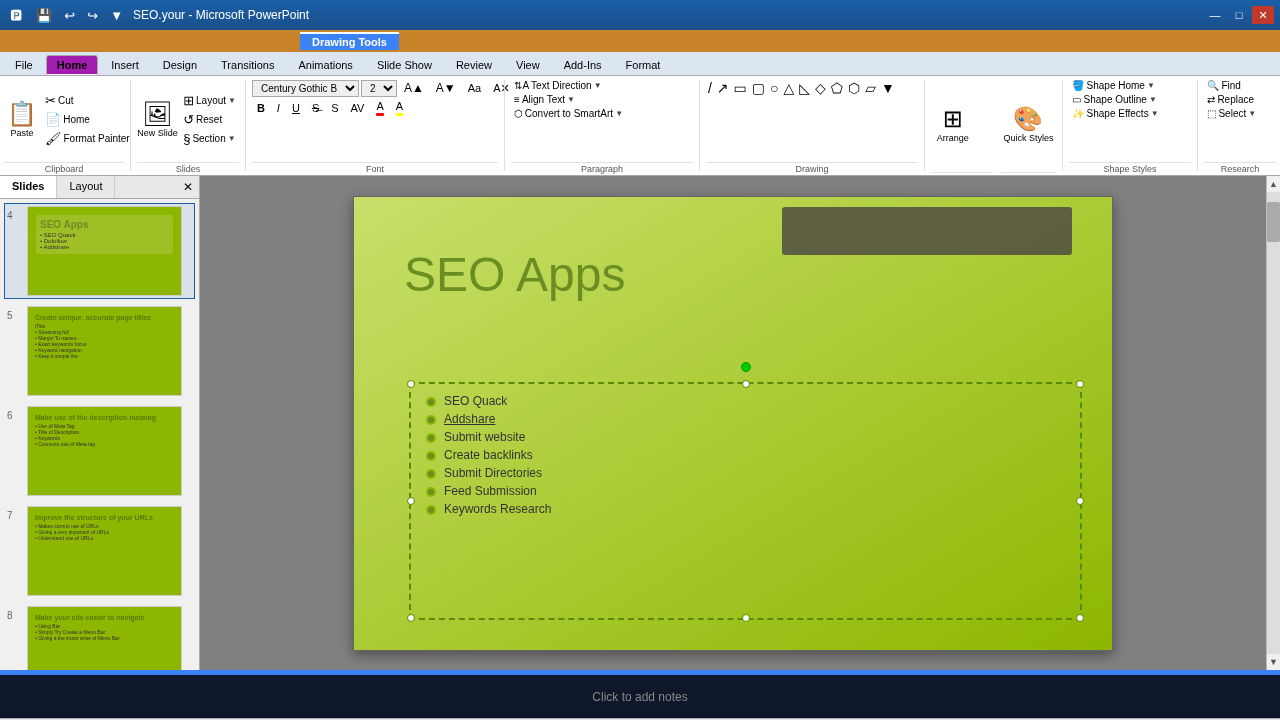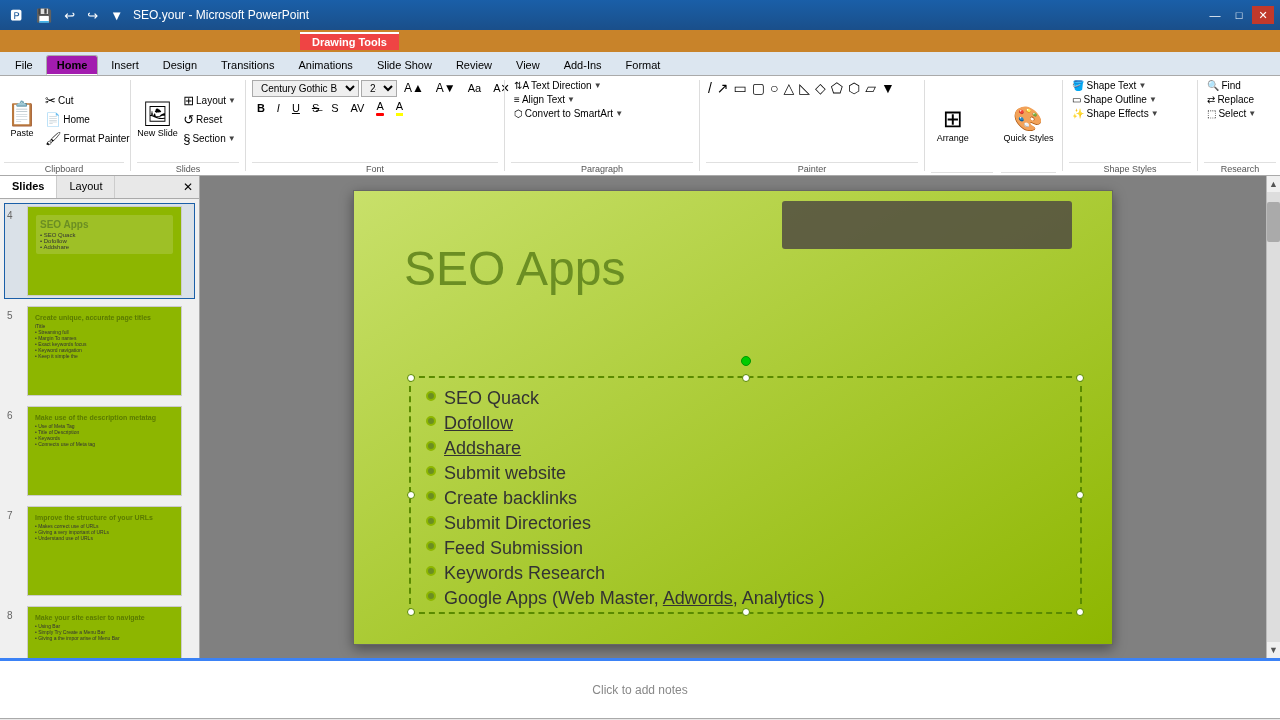--- a/index.html
+++ b/index.html
@@ -28,21 +28,21 @@
       height: 22px;
       background: #c8832a;
       display: flex;
       align-items: center;
       padding: 0 300px;
     }
     #drawing-tools-bar .dt-label {
       color: white;
       font-size: 11px;
       font-weight: bold;
-      background: #ef4444;
+      background: #3b82f6;
       padding: 2px 12px;
       border-top: 2px solid white;
     }
 
     
     #ribbon-tabs {
       height: 24px;
       background: #dce6f0;
       display: flex;
       align-items: flex-end;
@@ -196,21 +196,21 @@
       top: -20px;
       left: calc(50% - 5px);
       border: 1px solid #009900;
     }
 
     .bullet-list { list-style: none; padding: 0; }
     .bullet-item {
       display: flex;
       align-items: flex-start;
       margin-bottom: 4px;
-      font-size: 18px;
+      font-size: 12px;
       color: #333;
       font-family: 'Century Gothic', Arial, sans-serif;
     }
     .bullet-dot {
       width: 10px;
       height: 10px;
       background: #6b8e23;
       border-radius: 50%;
       margin-right: 8px;
       margin-top: 3px;
@@ -471,21 +471,21 @@
         <div class="shape-btn">○</div>
         <div class="shape-btn">△</div>
         <div class="shape-btn">◺</div>
         <div class="shape-btn">◇</div>
         <div class="shape-btn">⬠</div>
         <div class="shape-btn">⬡</div>
         <div class="shape-btn">▱</div>
         <div class="shape-btn">▼</div>
       </div>
     </div>
-    <div class="group-bottom-label">Painter</div>
+    <div class="group-bottom-label">Drawing</div>
   </div>
 
   <div class="sep"></div>
 
   <div class="group-inner" style="min-width:70px;">
     <div class="group-top">
       <div class="big-btn">
         <div class="big-icon">⊞</div>
         <div class="big-label">Arrange</div>
       </div>
@@ -503,21 +503,21 @@
     <div class="group-bottom-label"></div>
   </div>
 
   <div class="sep"></div>
 
   <div class="group-inner" style="min-width:130px;">
     <div class="group-rows">
       <div class="group-row">
         <div class="sm-btn">
           <span>🪣</span>
-          <span>Shape Text</span>
+          <span>Shape Home</span>
           <span class="dropdown-arrow">▼</span>
         </div>
       </div>
       <div class="group-row">
         <div class="sm-btn">
           <span>▭</span>
           <span>Shape Outline</span>
           <span class="dropdown-arrow">▼</span>
         </div>
       </div>
@@ -640,24 +640,20 @@
           <div class="text-box-handle handle-ml"></div>
           <div class="text-box-handle handle-mr"></div>
           <div class="text-box-handle handle-bl"></div>
           <div class="text-box-handle handle-bm"></div>
           <div class="text-box-handle handle-br"></div>
 
           <ul class="bullet-list">
             <li class="bullet-item">
               <div class="bullet-dot"></div>
               <span>SEO Quack</span>
-            </li>
-            <li class="bullet-item">
-              <div class="bullet-dot"></div>
-              <span class="underlined">Dofollow</span>
             </li>
             <li class="bullet-item">
               <div class="bullet-dot"></div>
               <span class="underlined">Addshare</span>
             </li>
             <li class="bullet-item">
               <div class="bullet-dot"></div>
               <span>Submit website</span>
             </li>
             <li class="bullet-item">
@@ -669,40 +665,36 @@
               <span>Submit Directories</span>
             </li>
             <li class="bullet-item">
               <div class="bullet-dot"></div>
               <span>Feed Submission</span>
             </li>
             <li class="bullet-item">
               <div class="bullet-dot"></div>
               <span>Keywords Research</span>
             </li>
-            <li class="bullet-item">
-              <div class="bullet-dot"></div>
-              <span>Google Apps (Web Master, <span style="text-decoration:underline;">Adwords</span>, Analytics )</span>
-            </li>
           </ul>
         </div>
       </div>
     </div>
 
     <div class="vertical-scrollbar">
       <div class="scroll-arrow">▲</div>
       <div class="scroll-track">
         <div class="scroll-thumb"></div>
       </div>
       <div class="scroll-arrow">▼</div>
     </div>
 
   </div>
 
-  <div style="height:60px;background:#ffffff;border-top:3px solid #3b82f6;display:flex;align-items:center;justify-content:center;position:relative;">
+  <div style="height:48px;background:#0f172a;border-top:5px solid #3b82f6;display:flex;align-items:center;justify-content:center;position:relative;">
     <div style="color:#888;font-size:12px;cursor:pointer;">Click to add notes</div>
   </div>
 
   <div id="status-bar">
     
     
   </div>
 
 </div>
 

